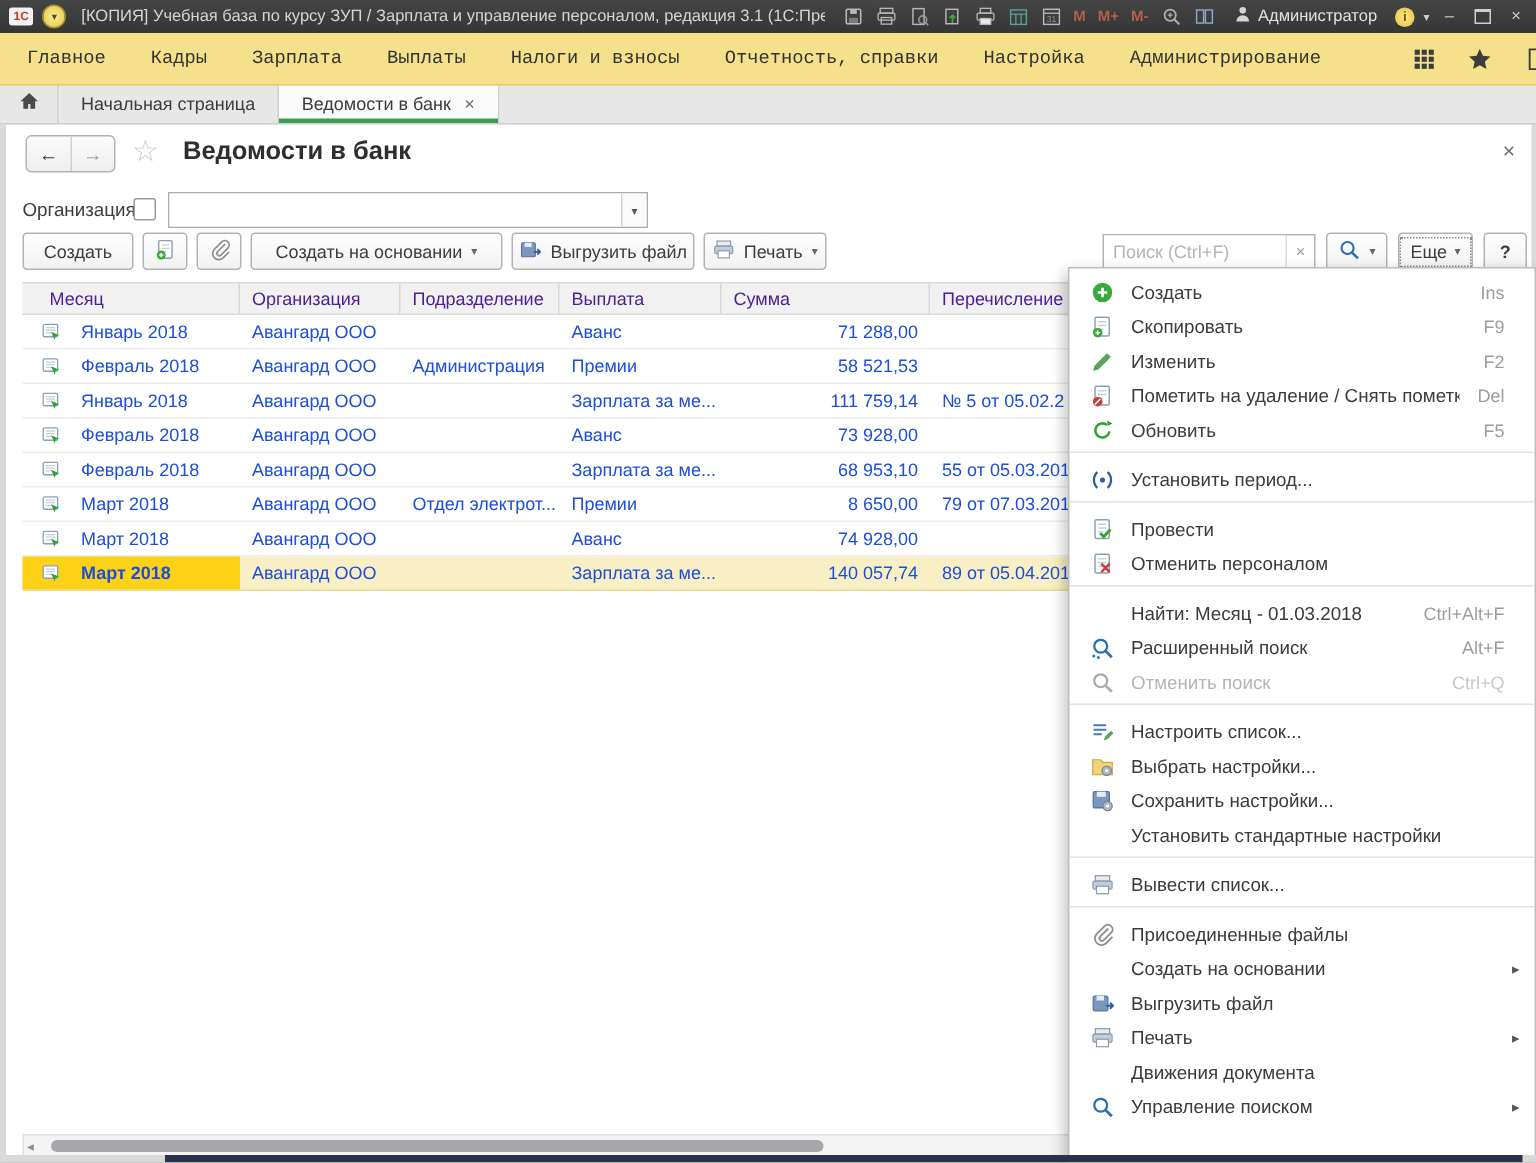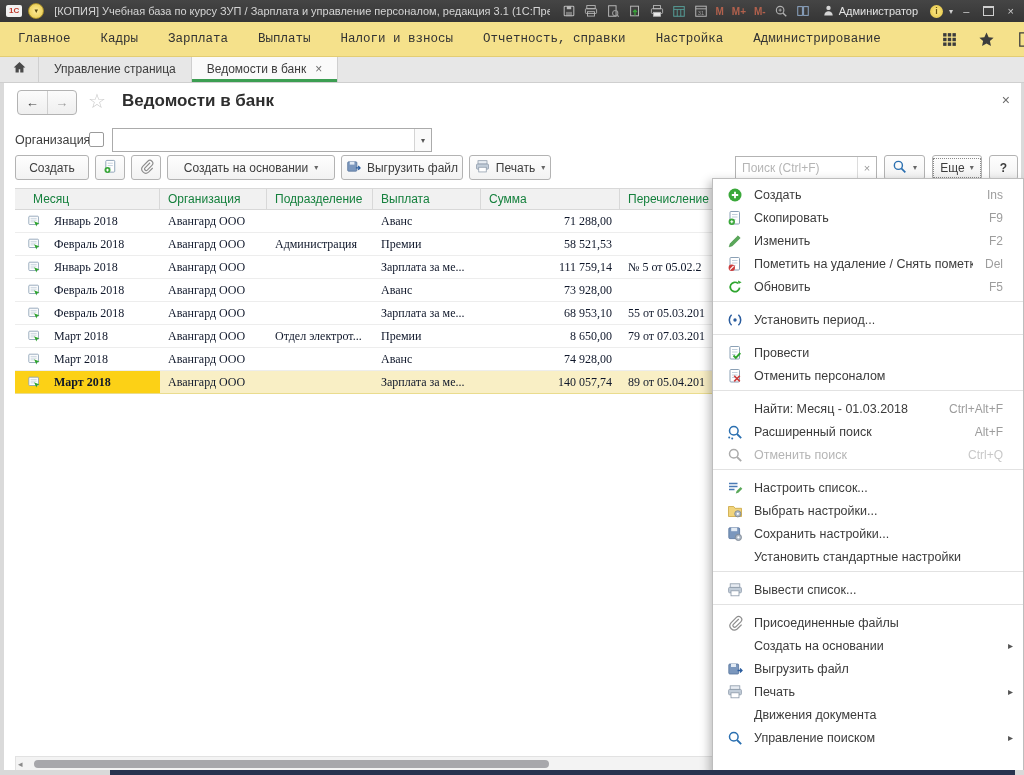--- a/index.html
+++ b/index.html
@@ -72,27 +72,27 @@
              display:flex;box-sizing:border-box;}
   .searchbox input{flex:1;border:0;outline:0;padding:0 6px;font:12px "Liberation Sans",sans-serif;color:#333;min-width:0;}
   .searchbox input::placeholder{color:#b5b5b5;}
   .search-clear{width:18px;border-left:1px solid #dcdcdc;display:flex;align-items:center;justify-content:center;color:#9a9a9a;font-size:11px;}
   .btn-searchgo{left:884px;width:41px;}
   .btn-more{left:932px;width:50px;padding:0;}
   .btn-more .inner{border:1px dotted #8a8a8a;padding:2px 6px;display:flex;align-items:center;gap:5px;}
   .btn-help{left:989px;width:29px;font-weight:bold;}
   
   .thead{position:absolute;left:15px;top:188px;right:5px;height:22px;display:flex;background:#f1f1f1;
-         border-top:1px solid #d8d8d8;border-bottom:1px solid #d8d8d8;color:#15803d;font-size:12px;box-sizing:border-box;}
+         border-top:1px solid #d8d8d8;border-bottom:1px solid #d8d8d8;color:#4c1d95;font-size:12px;box-sizing:border-box;}
   .th{line-height:20px;padding-left:8px;border-right:1px solid #d8d8d8;box-sizing:border-box;flex:none;white-space:nowrap;overflow:hidden;}
   .h1{width:145px;padding-left:18px;}
   .h2{width:107px;}.h3{width:106px;}.h4{width:108px;}.h5{width:139px;}
   .h6{flex:1;border-right:0;}
   .tbody{position:absolute;left:15px;top:210px;right:5px;}
-  .trow{display:flex;height:23px;border-bottom:1px solid #ededed;align-items:center;font-size:12px;color:#0f172a;box-sizing:border-box;font-family:Liberation Serif, serif;}
+  .trow{display:flex;height:23px;border-bottom:1px solid #ededed;align-items:center;font-size:12px;color:#1d4ed8;box-sizing:border-box;}
   .c{flex:none;white-space:nowrap;overflow:hidden;padding-left:8px;box-sizing:border-box;height:100%;display:flex;align-items:center;}
   .c1{width:145px;padding-left:0;}
   .c2{width:107px;}.c3{width:106px;}.c4{width:108px;}
   .c5{width:139px;justify-content:flex-end;padding-right:8px;}
   .c6{flex:1;}
   .doc-ico{margin-left:12px;margin-right:12px;display:flex;}
   .doc-ico svg{width:15px;height:14px;}
   .trow.selected{background:#f9efc5;border-bottom:1px solid #eadc8e;}
   .trow.selected .c1{background:#fcd116;font-weight:bold;}
   
@@ -307,21 +307,21 @@
       </span>
   </div>
 
   <div class="tabbar">
     <div class="home">
         <span><svg viewBox="0 0 16 16" xmlns="http://www.w3.org/2000/svg">
             <path d="M8 2.2L1.8 8h2v5.4h3.4V9.9h1.6v3.5h3.4V8h2z" fill="#4a4a4a"></path>
           </svg></span>
       </div>
     <div class="tab">
-        <span>Управление страница</span>
+        <span>Начальная страница</span>
       </div>
     <div class="tab active">
       <span>Ведомости в банк</span>
       <span class="tab-x">×</span>
     </div>
   </div>
 
   <div class="navgrp">
     <span class="nb nb-back">←</span>
     <span class="nb nb-fwd">→</span>

